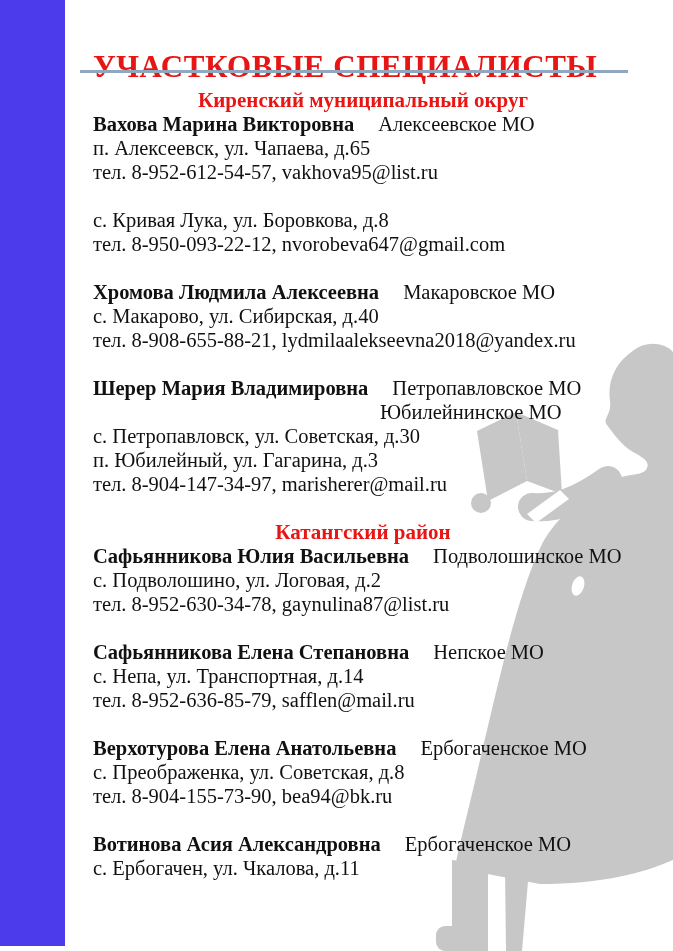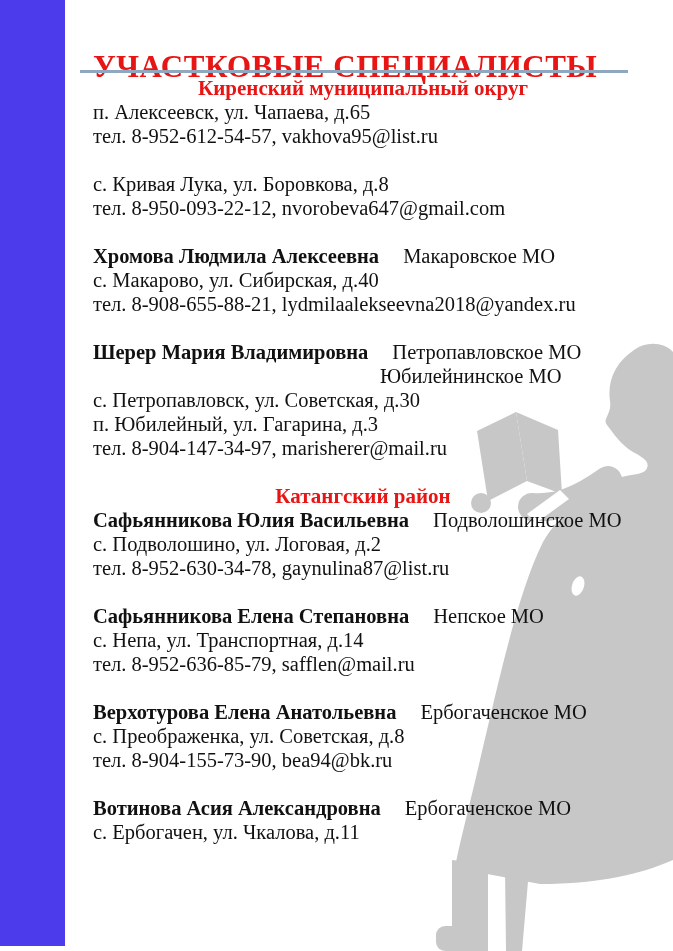--- a/index.html
+++ b/index.html
@@ -19,21 +19,21 @@
   .doc-title{
     position:absolute;left:93px;top:28px;z-index:3;
     font-size:31px;font-weight:bold;letter-spacing:0.5px;
     color:var(--title_red,#E81515);white-space:nowrap;
   }
   .title-rule{
     position:absolute;left:80px;top:70px;width:548px;height:3px;z-index:3;
     background:var(--rule_blue,#8FA8BF);
   }
   .content{
-    position:absolute;left:93px;top:76px;width:540px;z-index:2;
+    position:absolute;left:93px;top:88px;width:540px;z-index:2;
     font-size:20.5px;color:#111;
   }
   .section-heading{
     height:24px;line-height:24px;text-align:center;
     font-weight:bold;font-size:21px;color:var(--title_red,#E81515);
     white-space:nowrap;
   }
   .entry{margin-bottom:24px;}
   .line{height:24px;line-height:24px;white-space:nowrap;}
   .name{font-weight:bold;}
@@ -80,20 +80,21 @@
     <ellipse cx="578" cy="586" rx="6" ry="10" transform="rotate(18 578 586)"></ellipse>
   </g>
 </svg>
 
 <h1 class="doc-title">УЧАСТКОВЫЕ СПЕЦИАЛИСТЫ</h1>
 <div class="title-rule"></div>
 
 <div class="content" id="content">
     <div class="section-heading">Киренский муниципальный округ</div>
     <div class="entry">
+      <div class="line"><span class="name">Вахова Марина Викторовна</span><span class="gap"></span><span class="mo">Алексеевское МО</span></div>
       <div class="line">п. Алексеевск, ул. Чапаева, д.65</div>
       <div class="line">тел. 8-952-612-54-57, vakhova95@list.ru</div>
     </div>
     <div class="entry">
       <div class="line">с. Кривая Лука, ул. Боровкова, д.8</div>
       <div class="line">тел. 8-950-093-22-12, nvorobeva647@gmail.com</div>
     </div>
     <div class="entry">
       <div class="line"><span class="name">Хромова Людмила Алексеевна</span><span class="gap"></span><span class="mo">Макаровское МО</span></div>
       <div class="line">с. Макарово, ул. Сибирская, д.40</div>

